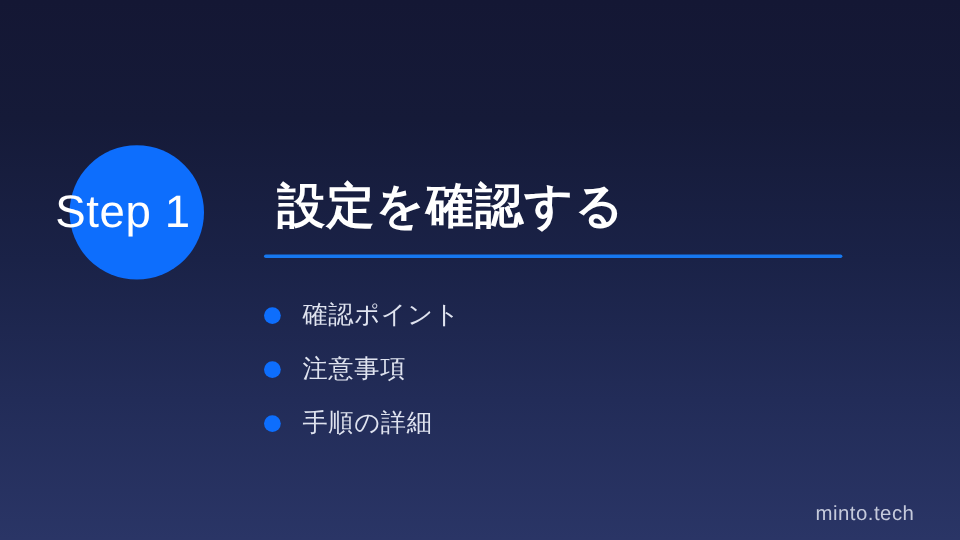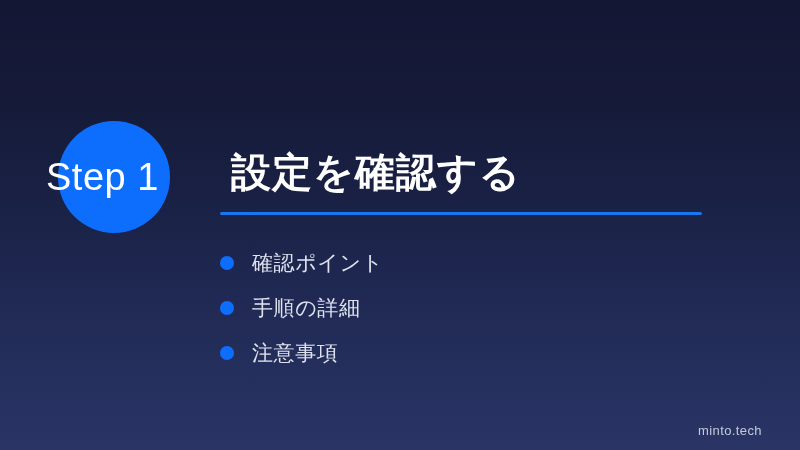--- a/index.html
+++ b/index.html
@@ -95,21 +95,21 @@
     line-height:22px;
     color:#dfe3ef;
     letter-spacing:0.6px;
     white-space:nowrap;
   }
 
   
   #footer-brand {
     position:absolute;
     right:38px; bottom:12px;
-    font-size:13px;
+    font-size:17px;
     font-weight:400;
     letter-spacing:0.4px;
     color:#c5cadb;
     white-space:nowrap;
   }
 </style>
 </head>
 <body>
 
 <div id="slide">
@@ -124,25 +124,25 @@
 
   <ul id="bullets">
 
     <li>
       <span class="bullet-dot"></span>
       <span class="bullet-text">確認ポイント</span>
     </li>
 
     <li>
       <span class="bullet-dot"></span>
-      <span class="bullet-text">手順の詳細</span>
+      <span class="bullet-text">注意事項</span>
     </li>
 
     <li>
       <span class="bullet-dot"></span>
-      <span class="bullet-text">注意事項</span>
+      <span class="bullet-text">手順の詳細</span>
     </li>
 
   </ul>
 
   <div id="footer-brand">minto.tech</div>
 
 </div>
 
 </body></html>

